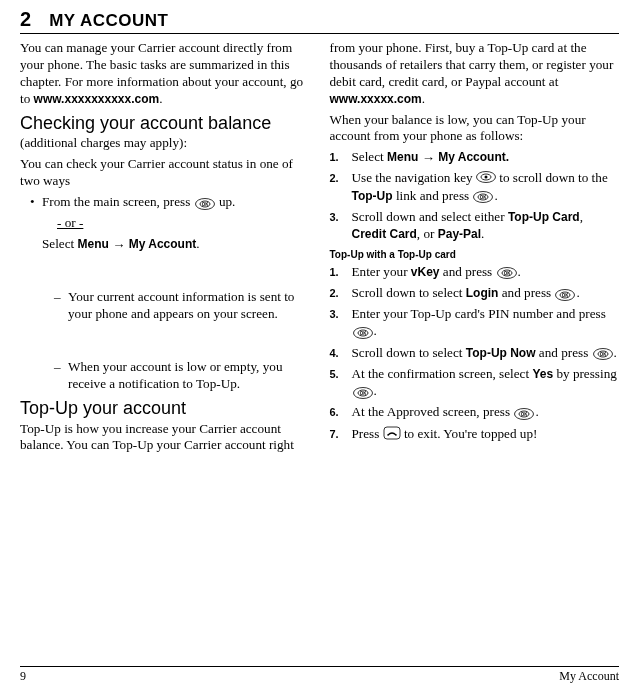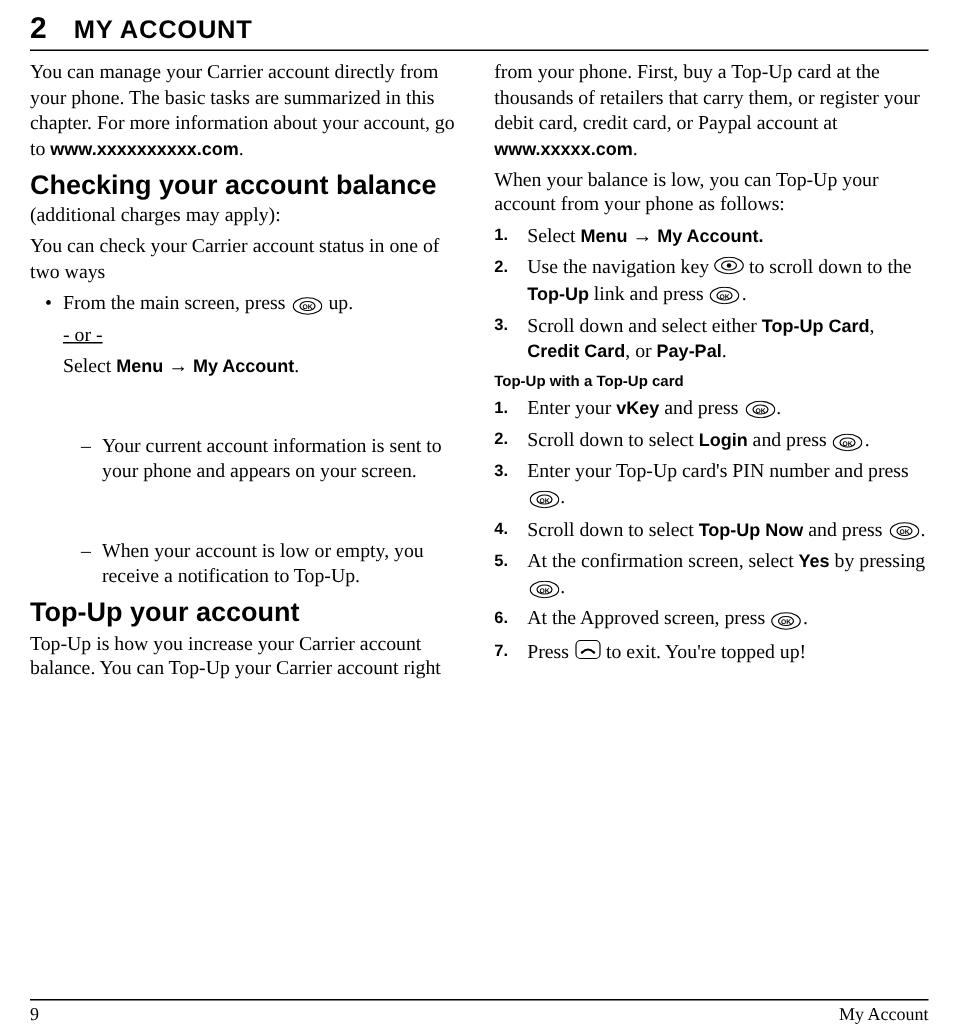--- a/index.html
+++ b/index.html
@@ -39,21 +39,21 @@
   .columns {
     column-count: 2;
     column-gap: 20px;
     font-size: 13.2px;
     line-height: 1.28;
   }
   p { margin: 0 0 4px 0; }
   .bold-sans { font-family: Arial, Helvetica, sans-serif; font-weight: bold; font-size: 12px; }
   .h1 {
     font-family: Arial, Helvetica, sans-serif;
-    font-weight: bold;
+    font-weight: normal;
     font-size: 18px;
     margin: 6px 0 2px 0;
     line-height: 1.1;
   }
   .h2 {
     font-family: Arial, Helvetica, sans-serif;
     font-weight: bold;
     font-size: 10px;
     margin: 6px 0 2px 0;
   }
@@ -103,21 +103,21 @@
   ol.steps > li .num {
     position: absolute;
     left: 0;
     top: 1px;
     font-family: Arial, Helvetica, sans-serif;
     font-weight: bold;
     font-size: 11px;
   }
   .or-text {
     padding-left: 22px;
-    margin: 4px 0;
+    margin: 4px 15px;
     text-decoration: underline;
   }
   .select-line {
     padding-left: 22px;
     margin-bottom: 4px;
   }
   .icon-ok {
     display: inline-block;
     vertical-align: middle;
     margin: 0 1px;

